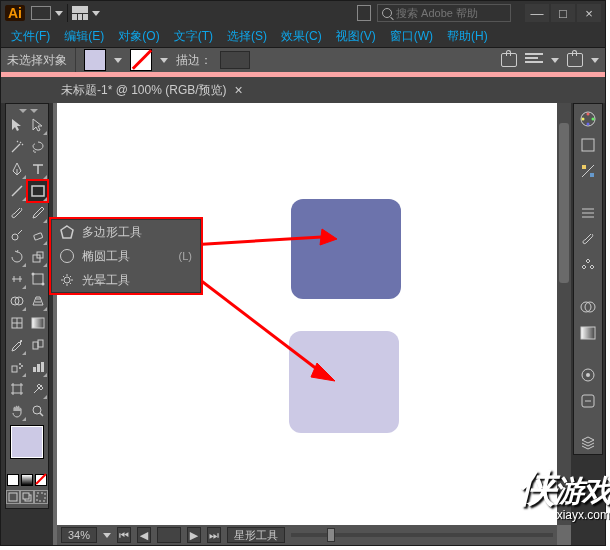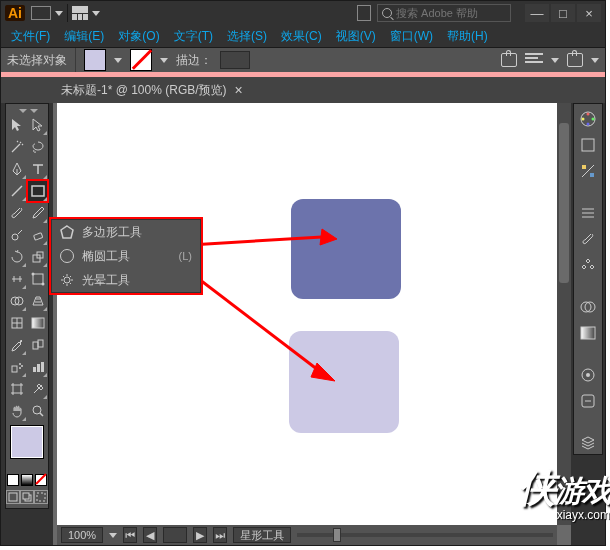--- a/index.html
+++ b/index.html
@@ -408,21 +408,21 @@
             <line x1="0" y1="30" x2="165" y2="20" stroke="red" stroke-width="3"></line>
             <polygon points="165,12 180,22 163,28"></polygon>
           </svg>
         <svg class="arrow" style="left:100px;top:140px;width:180px;height:150px">
             <line x1="0" y1="4" x2="165" y2="130" stroke="red" stroke-width="3"></line>
             <polygon points="160,120 178,138 154,134"></polygon>
           </svg>
       </div>
       <div class="scrollbar-v"></div>
       <div class="statusbar">
-        <div class="sb-box">100%</div>
+        <div class="sb-box">34%</div>
         <span class="ctrl-dd"></span>
         <div class="sb-btn">⏮</div>
         <div class="sb-btn">◀</div>
         <div class="sb-box" style="width:24px"></div>
         <div class="sb-btn">▶</div>
         <div class="sb-btn">⏭</div>
         <div class="sb-box">星形工具</div>
         <div class="sb-slider"></div>
       </div>
     </div>

